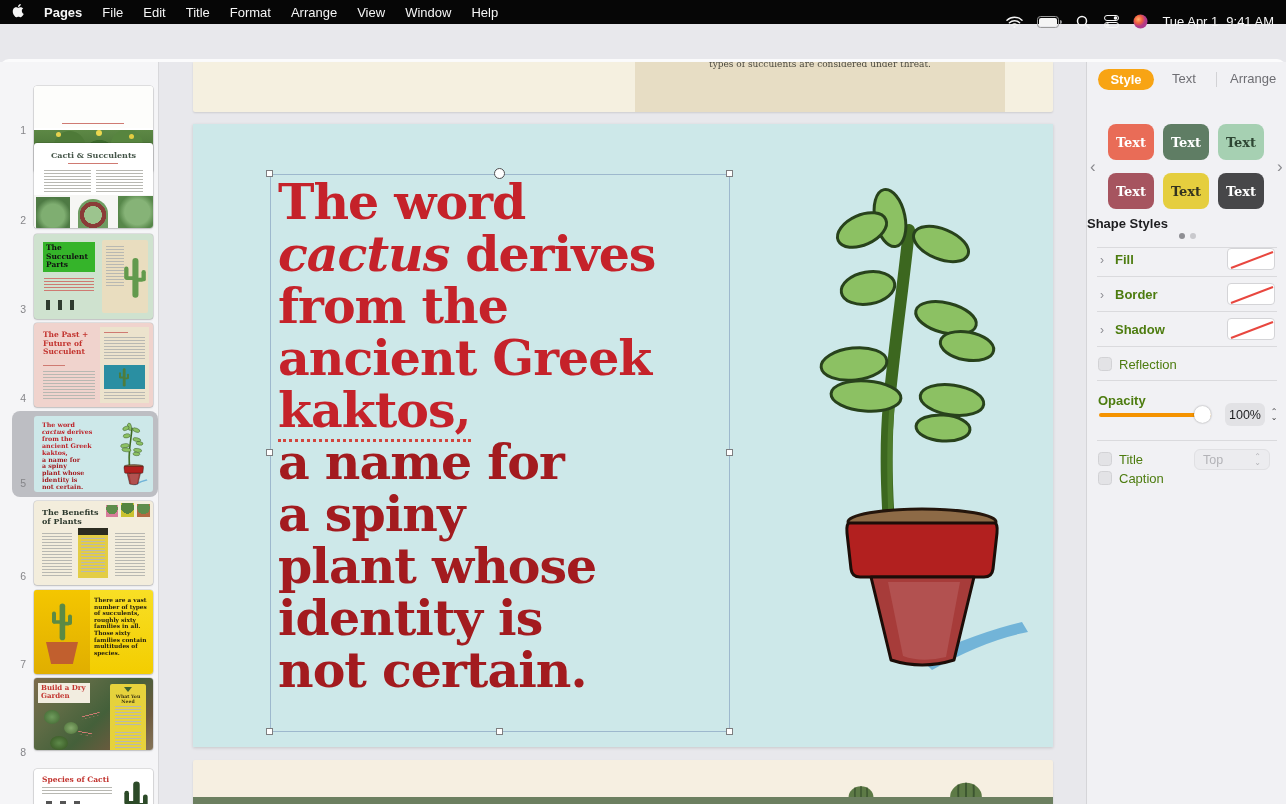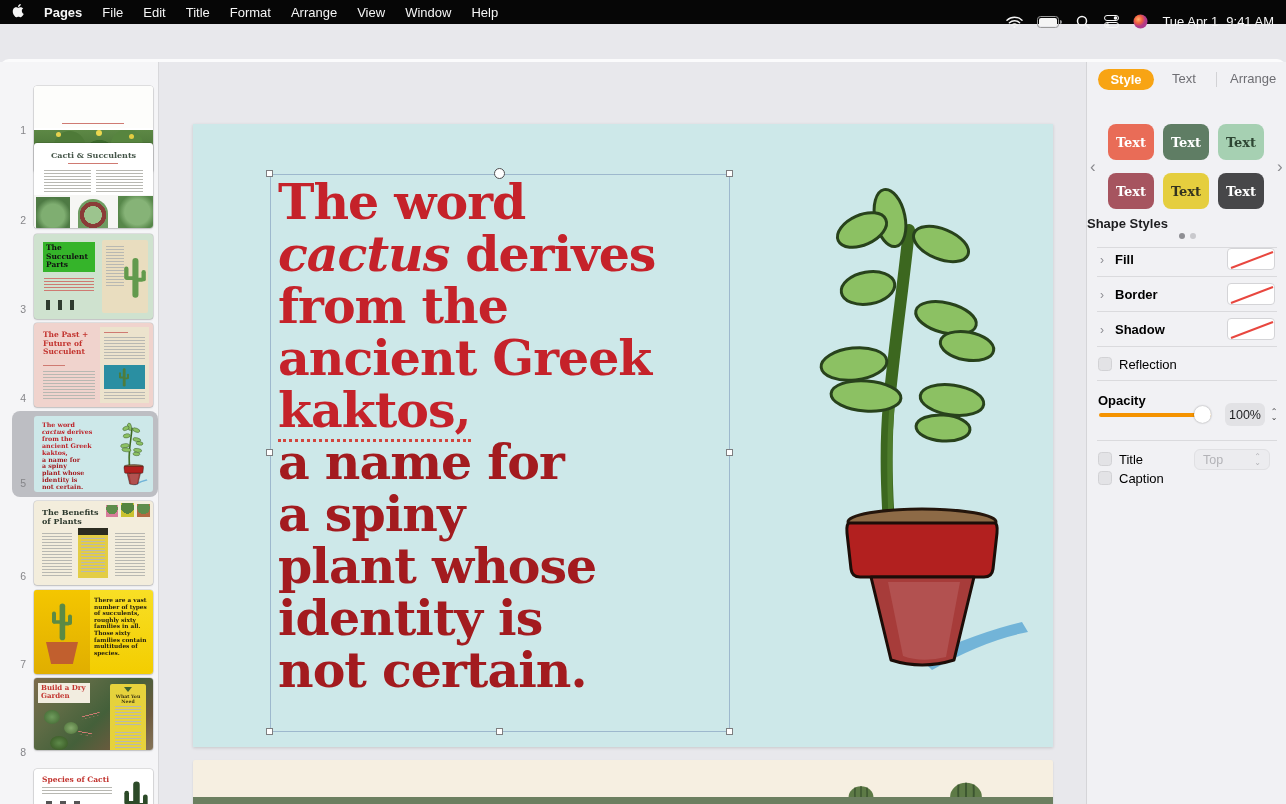--- a/index.html
+++ b/index.html
@@ -78,21 +78,21 @@
   .tab { position:absolute; top:9px; font-size:13px; color:#6e6e73; }
   .tab-style { left:11px; width:56px; top:7px; height:21px; background:#f8a414; color:#fff; font-weight:bold;
                border-radius:11px; display:flex; align-items:center; justify-content:center; }
   .tabdiv { position:absolute; left:129px; top:10px; width:1px; height:15px; background:#d2d2d5; }
   .swatch { position:absolute; width:46px; height:36px; border-radius:8px; display:flex; align-items:center; justify-content:center;
             font-family:"DejaVu Serif", serif; font-weight:bold; font-size:13px; }
   .pager { position:absolute; color:#8a8a8e; font-size:17px; }
   .sec-label { position:absolute; width:200px; text-align:left; font-weight:bold; font-size:13px; color:#1d1d1f; }
   .dot { position:absolute; width:6px; height:6px; border-radius:50%; }
   .divline { position:absolute; left:10px; width:180px; height:1px; background:#dadadd; }
-  .rowlabel { position:absolute; left:28px; font-size:13px; color:#000000; }
+  .rowlabel { position:absolute; left:28px; font-size:13px; color:#4d7c0f; }
   .chev { position:absolute; left:13px; color:#8e8e93; font-size:12px; }
   .noneswatch { position:absolute; left:140px; width:48px; height:22px; background:#fff; border:1px solid #d4d4d7; border-radius:4px; }
   .noneswatch svg { display:block; }
   .checkbox { position:absolute; left:11px; width:14px; height:14px; border-radius:3.5px;
               background:#e3e3e6; border:1px solid #d2d2d5; }
   .slider-track { position:absolute; left:12px; width:112px; height:4px; border-radius:2px; background:#f59300; }
   .slider-knob { position:absolute; width:17px; height:17px; background:#fff; border-radius:50%;
                  box-shadow:0 0 2px rgba(0,0,0,.4); }
   .valuebox { position:absolute; left:138px; width:40px; height:23px; background:#e2e2e5; border-radius:6px;
               display:flex; align-items:center; justify-content:center; font-size:12.5px; color:#1d1d1f; }
@@ -467,20 +467,24 @@
         <div class="mini-abs" style="left:12px;top:32px;width:40px;height:10px;background:repeating-linear-gradient(90deg,#555 0 6px,transparent 6px 14px)"></div>
 
         <svg class="mini-abs" style="left:88px;top:8px;color:#2c4a28" width="28" height="50">
             <use href="#saguaroSym" width="28" height="50"></use>
           </svg>
       </div>
     </div>
 
     <div class="workspace">
 
+      <div class="page page-prev">
+        <div class="tan"></div>
+        <div class="tail">types of succulents are considered under threat.</div>
+      </div>
 
       <div class="page page-main">
         <div class="bigtext">
           <div class="bright">The word</div>
           <div class="bright"><span class="it">cactus</span><span> derives</span></div>
           <div class="bright">from the</div>
           <div class="bright">ancient Greek</div>
           <div class="bright"><span class="spellcheck">kaktos,</span></div>
           <div class="dark">a name for</div>
           <div class="dark">a spiny</div>

